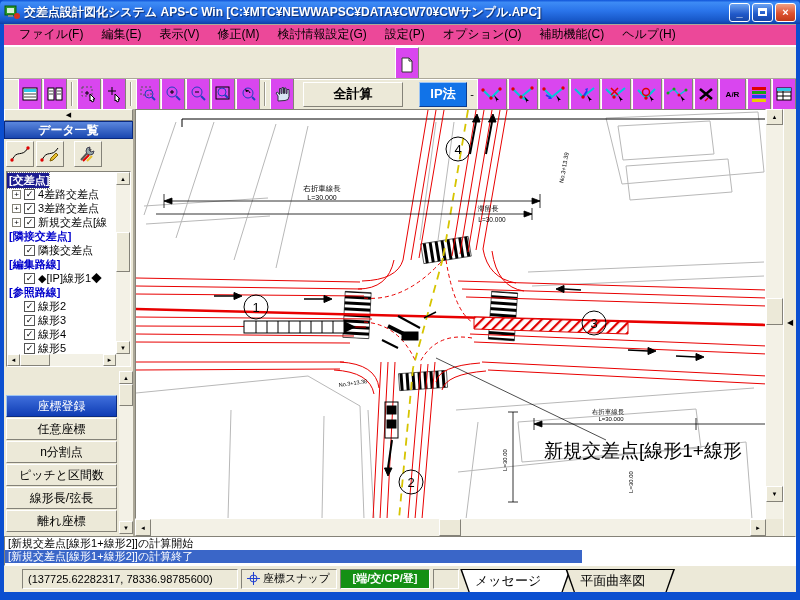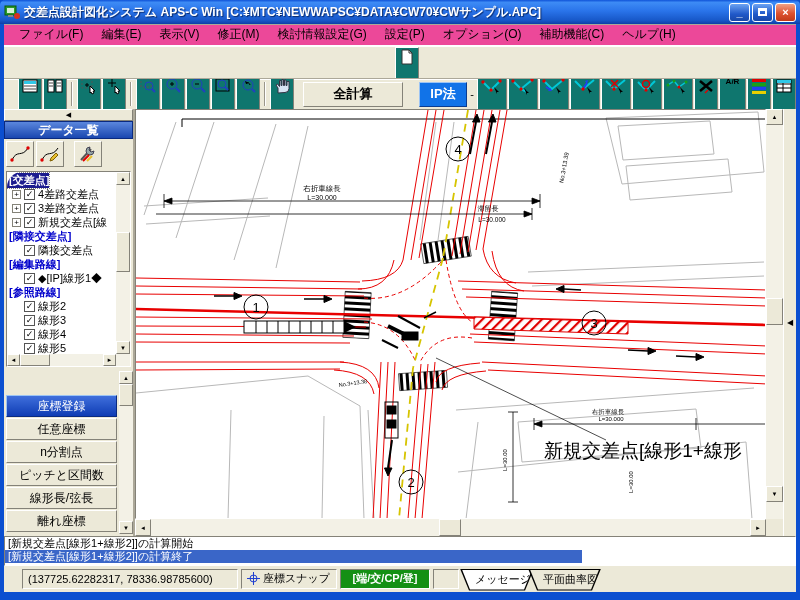--- a/index.html
+++ b/index.html
@@ -29,22 +29,22 @@
 
   
   .menubar { position:absolute; left:0; top:0; width:792px; height:22px; background:#ec4899;
     border-bottom:1px solid #fff; box-shadow:0 1px 0 #aca899 inset; display:flex; align-items:center; padding-left:6px; }
   .menu-item { padding:2px 9px; font-size:12px; color:#000; cursor:default; }
 
   
   .toolbar { position:absolute; left:0; width:792px; background:#ece9d8; display:flex; align-items:center; overflow:hidden; }
   .tb1 { top:22px; height:32px; border-top:1px solid #fff; padding-left:14px;flex-direction:column; }
   .tb2 { top:54px; height:31px; border-top:1px solid #aca899; box-shadow:0 1px 0 #fff inset; padding-left:14px; }
-  .tbtn { width:24px; height:36px; flex:0 0 auto; background:#0f766e; border:1px solid; border-color:#fff #848278 #848278 #fff;
-    display:flex; align-items:flex-start; justify-content:center; margin-right:1px; }
+  .tbtn { width:24px; height:36px; flex:0 0 auto; background:#d946ef; border:1px solid; border-color:#fff #848278 #848278 #fff;
+    display:flex; align-items:center; justify-content:center; margin-right:1px; }
   .tbtn svg { display:block; }
   .tsep { width:0; height:24px; border-left:1px solid #9a968a; border-right:1px solid #fff; margin:0 4px 0 3px; flex:0 0 auto; }
   .gap8 { width:8px; flex:0 0 auto; }
   .spinfield { display:flex; flex:0 0 auto; height:23px; }
   .spinbox { height:23px; background:#fff; border:1px solid; border-color:#848278 #fff #fff #848278;
     display:flex; align-items:center; justify-content:center; font-size:11px; }
   .spin { width:15px; display:flex; flex-direction:column; margin-left:1px; }
   .spin div { flex:1; background:#ece9d8; border:1px solid; border-color:#fff #848278 #848278 #fff;
     font-size:6px; line-height:8px; text-align:center; color:#000; }
   .btn-calc { width:100px; height:25px; background:#ece9d8; border:1px solid; border-color:#fff #848278 #848278 #fff;
@@ -64,21 +64,21 @@
     border-right:2px solid #aca899; }
   .collapse-strip { height:12px; border:1px solid; border-color:#fff #848278 #848278 #fff;
     display:flex; align-items:center; justify-content:center; font-size:7px; color:#000; }
   .dl-header { height:18px; background:linear-gradient(180deg,#5b87dd,#1a47b0); color:#fff; font-weight:bold;
     font-size:12px; display:flex; align-items:center; justify-content:center; border:1px solid #0a2a80; }
   .icon-row { height:30px; display:flex; align-items:center; padding:1px 2px; gap:2px; }
   .sbtn { width:28px; height:26px; background:#ece9d8; border:1px solid; border-color:#fff #848278 #848278 #fff;
     display:flex; align-items:center; justify-content:center; }
   .tree { position:absolute; left:2px; top:62px; width:125px; height:196px; background:#fff;
     border:1px solid; border-color:#848278 #fff #fff #848278; overflow:hidden; }
-  .tree-rows { position:absolute; left:0; top:0; right:14px; bottom:12px; overflow:hidden; padding-top:1px;border-radius:15px; }
+  .tree-rows { position:absolute; left:0; top:0; right:14px; bottom:12px; overflow:hidden; padding-top:1px; }
   .trow { height:14px; display:flex; align-items:center; font-size:11px; white-space:nowrap; }
   .tcat { color:#0000cc; font-weight:bold; padding-left:2px; }
   .tcat.sel { color:#fff; background:#1b1b8f; outline:1px dotted #808080; }
   .texp { width:9px; height:9px; border:1px solid #848278; background:#fff; font-size:8px; line-height:7px;
     text-align:center; margin:0 3px 0 5px; flex:0 0 auto; color:#000; }
   .tchk { width:11px; height:11px; border:1px solid #555; background:#fff; font-size:9px; line-height:9px;
     text-align:center; margin-right:3px; flex:0 0 auto; color:#000; }
   .tind { width:17px; flex:0 0 auto; }
   .vscroll { position:absolute; right:0; top:0; bottom:0; width:14px; background:#f3f1e6; }
   .hscroll { position:absolute; left:0; right:14px; bottom:0; height:12px; background:#f3f1e6; display:flex; }
@@ -118,21 +118,21 @@
     display:flex; align-items:center; padding:2px 2px 3px 2px; gap:3px; }
   .scell { height:20px; border:1px solid; border-color:#848278 #fff #fff #848278; display:flex;
     align-items:center; padding:0 5px; font-size:11px; background:#ece9d8; white-space:nowrap; }
   .scell.coords { width:216px; }
   .scell.snap { width:96px; gap:3px; }
   .scell.mode { width:90px; background:#149014; color:#fff; font-weight:bold; justify-content:center; }
   .scell.empty { width:26px; }
   .tabs { display:flex; align-items:flex-start; height:20px; margin-left:4px; }
   .tab-o { background:#000; clip-path:polygon(0 0,100% 0,calc(100% - 9px) 100%,9px 100%); padding:1px; margin-left:-6px; }
   .tab { background:#ece9d8; clip-path:polygon(1px 0,calc(100% - 1px) 0,calc(100% - 9px) 100%,9px 100%);
-    font-size:11px; padding:2px 2px 3px 14px; }
+    font-size:13px; padding:2px 29px 3px 14px; }
   .tab.active { background:#fff; }
   .grip { margin-left:auto; width:14px; height:14px; align-self:flex-end; }
 </style>
 </head>
 <body>
 
 <div class="window">
 
   <div class="titlebar">
     <svg class="appicon" viewBox="0 0 16 16">

